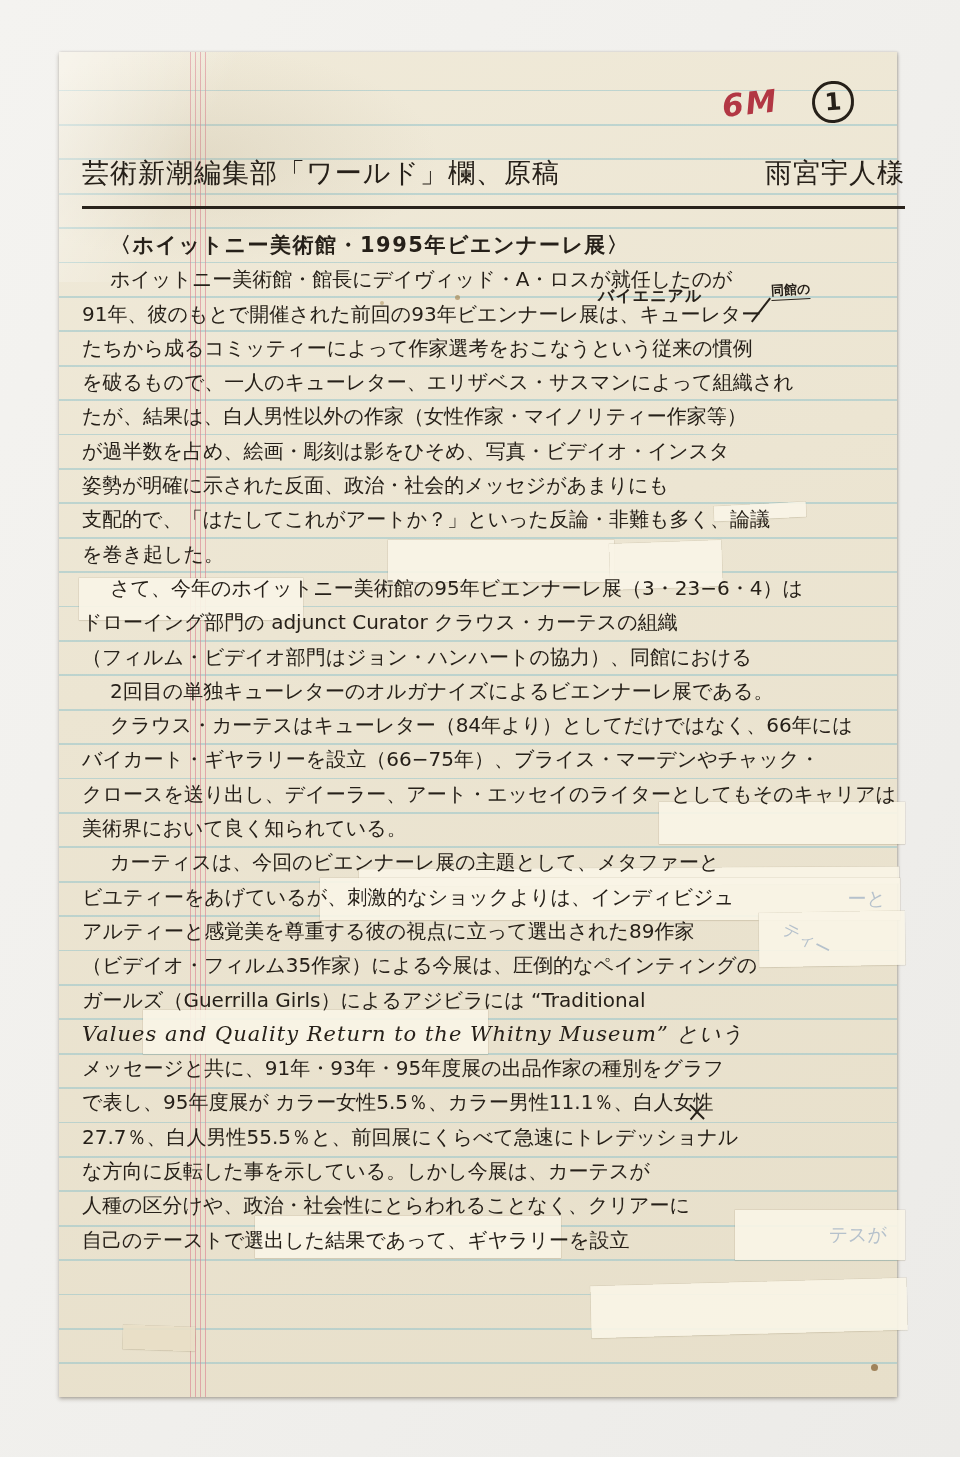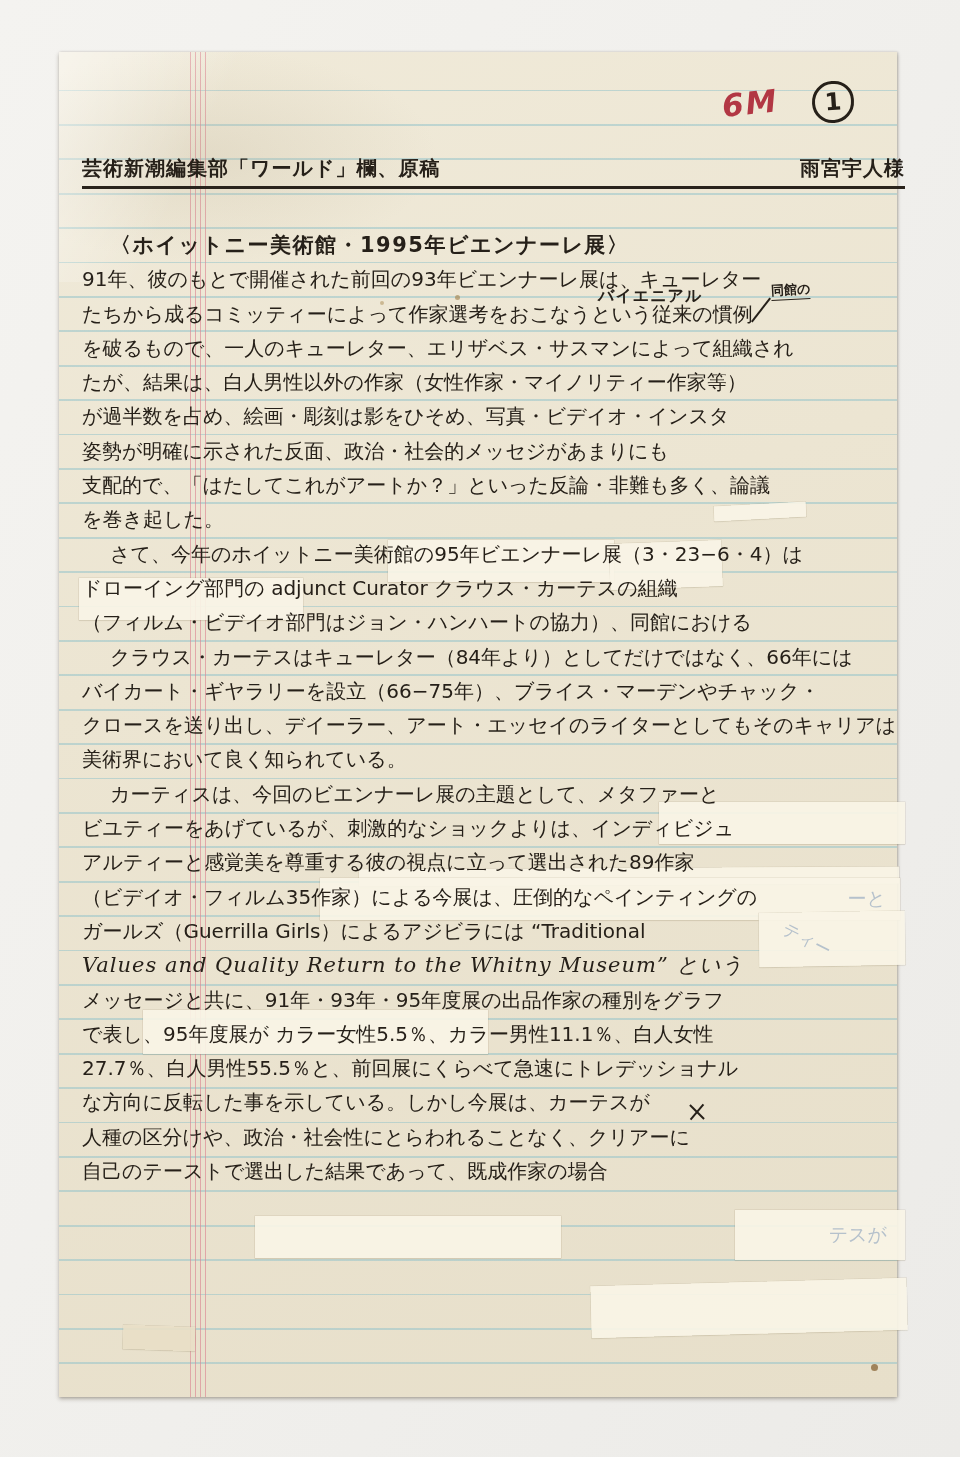--- a/index.html
+++ b/index.html
@@ -43,22 +43,22 @@
     transform:rotate(-6deg);letter-spacing:2px;}
   .page-badge{
     position:absolute;left:753px;top:29px;z-index:3;
     width:36px;height:36px;border:3px solid #262019;border-radius:50% 46% 50% 48%;
     transform:rotate(-4deg);
     display:flex;align-items:center;justify-content:center;
     font-size:24px;font-weight:bold;color:#262019;}
   .header{
     position:absolute;left:23px;top:103px;width:823px;z-index:3;
     display:flex;justify-content:space-between;align-items:flex-end;
-    border-bottom:3.5px solid #29231c;padding-bottom:4px;
-    font-size:20px;font-weight:bold;letter-spacing:1px;color:#262019;
+    border-bottom:3.5px solid #29231c;padding-bottom:15px;
+    font-size:27px;font-weight:normal;letter-spacing:1px;color:#262019;
     white-space:nowrap;}
   .body-text{position:absolute;left:23px;top:176px;width:815px;z-index:3;}
   .mline{height:34.3px;line-height:34.3px;font-size:20px;letter-spacing:0px;
     color:#262019;white-space:nowrap;}
   .mline.indent{padding-left:28px;}
   .mline.latin{font-family:"DejaVu Serif",serif;font-style:italic;font-size:21px;letter-spacing:1px;}
   .title-line{height:34.3px;line-height:34.3px;font-size:21px;font-weight:bold;
     letter-spacing:1.5px;color:#262019;padding-left:28px;white-space:nowrap;}
 
   .furigana{position:absolute;left:539px;top:234px;z-index:4;
@@ -113,47 +113,49 @@
   </div>
 
   <div class="header">
     <span>芸術新潮編集部「ワールド」欄、原稿</span>
     <span>雨宮宇人様</span>
   </div>
 
   <div class="body-text">
     <div class="title-line">〈ホイットニー美術館・1995年ビエンナーレ展〉</div>
     <div>
+        <div class="mline indent">ホイットニー美術館・館長にデイヴィッド・A・ロスが就任したのが</div>
         <div class="mline">91年、彼のもとで開催された前回の93年ビエンナーレ展は、キューレター</div>
         <div class="mline">たちから成るコミッティーによって作家選考をおこなうという従来の慣例</div>
         <div class="mline">を破るもので、一人のキューレター、エリザベス・サスマンによって組織され</div>
         <div class="mline">たが、結果は、白人男性以外の作家（女性作家・マイノリティー作家等）</div>
         <div class="mline">が過半数を占め、絵画・彫刻は影をひそめ、写真・ビデイオ・インスタ</div>
         <div class="mline">姿勢が明確に示された反面、政治・社会的メッセジがあまりにも</div>
         <div class="mline">支配的で、「はたしてこれがアートか？」といった反論・非難も多く、論議</div>
         <div class="mline">を巻き起した。</div>
         <div class="mline indent">さて、今年のホイットニー美術館の95年ビエンナーレ展（3・23−6・4）は</div>
         <div class="mline">ドローイング部門の adjunct Curator クラウス・カーテスの組織</div>
         <div class="mline">（フィルム・ビデイオ部門はジョン・ハンハートの協力）、同館における</div>
+        <div class="mline indent">2回目の単独キューレターのオルガナイズによるビエンナーレ展である。</div>
         <div class="mline indent">クラウス・カーテスはキューレター（84年より）としてだけではなく、66年には</div>
         <div class="mline">バイカート・ギヤラリーを設立（66−75年）、ブライス・マーデンやチャック・</div>
         <div class="mline">クロースを送り出し、デイーラー、アート・エッセイのライターとしてもそのキャリアは</div>
         <div class="mline">美術界において良く知られている。</div>
         <div class="mline indent">カーティスは、今回のビエンナーレ展の主題として、メタファーと</div>
         <div class="mline">ビユティーをあげているが、刺激的なショックよりは、インディビジュ</div>
         <div class="mline">アルティーと感覚美を尊重する彼の視点に立って選出された89作家</div>
         <div class="mline">（ビデイオ・フィルム35作家）による今展は、圧倒的なペインティングの</div>
         <div class="mline">ガールズ（Guerrilla Girls）によるアジビラには “Traditional</div>
         <div class="mline latin">Values and Quality Return to the Whitny Museum” という</div>
         <div class="mline">メッセージと共に、91年・93年・95年度展の出品作家の種別をグラフ</div>
         <div class="mline">で表し、95年度展が カラー女性5.5％、カラー男性11.1％、白人女性</div>
         <div class="mline">27.7％、白人男性55.5％と、前回展にくらべて急速にトレデッショナル</div>
         <div class="mline">な方向に反転した事を示している。しかし今展は、カーテスが</div>
         <div class="mline">人種の区分けや、政治・社会性にとらわれることなく、クリアーに</div>
-        <div class="mline">自己のテーストで選出した結果であって、既成作家の場合</div>
+        <div class="mline">自己のテーストで選出した結果であって、ギヤラリーを設立</div>
       </div>
   </div>
 
   <div class="furigana">バイエニアル</div>
   <div class="insertion">同館の</div>
   <div class="caret-line"></div>
   <div class="scribble"></div>
 </div>
 
 </body></html>

